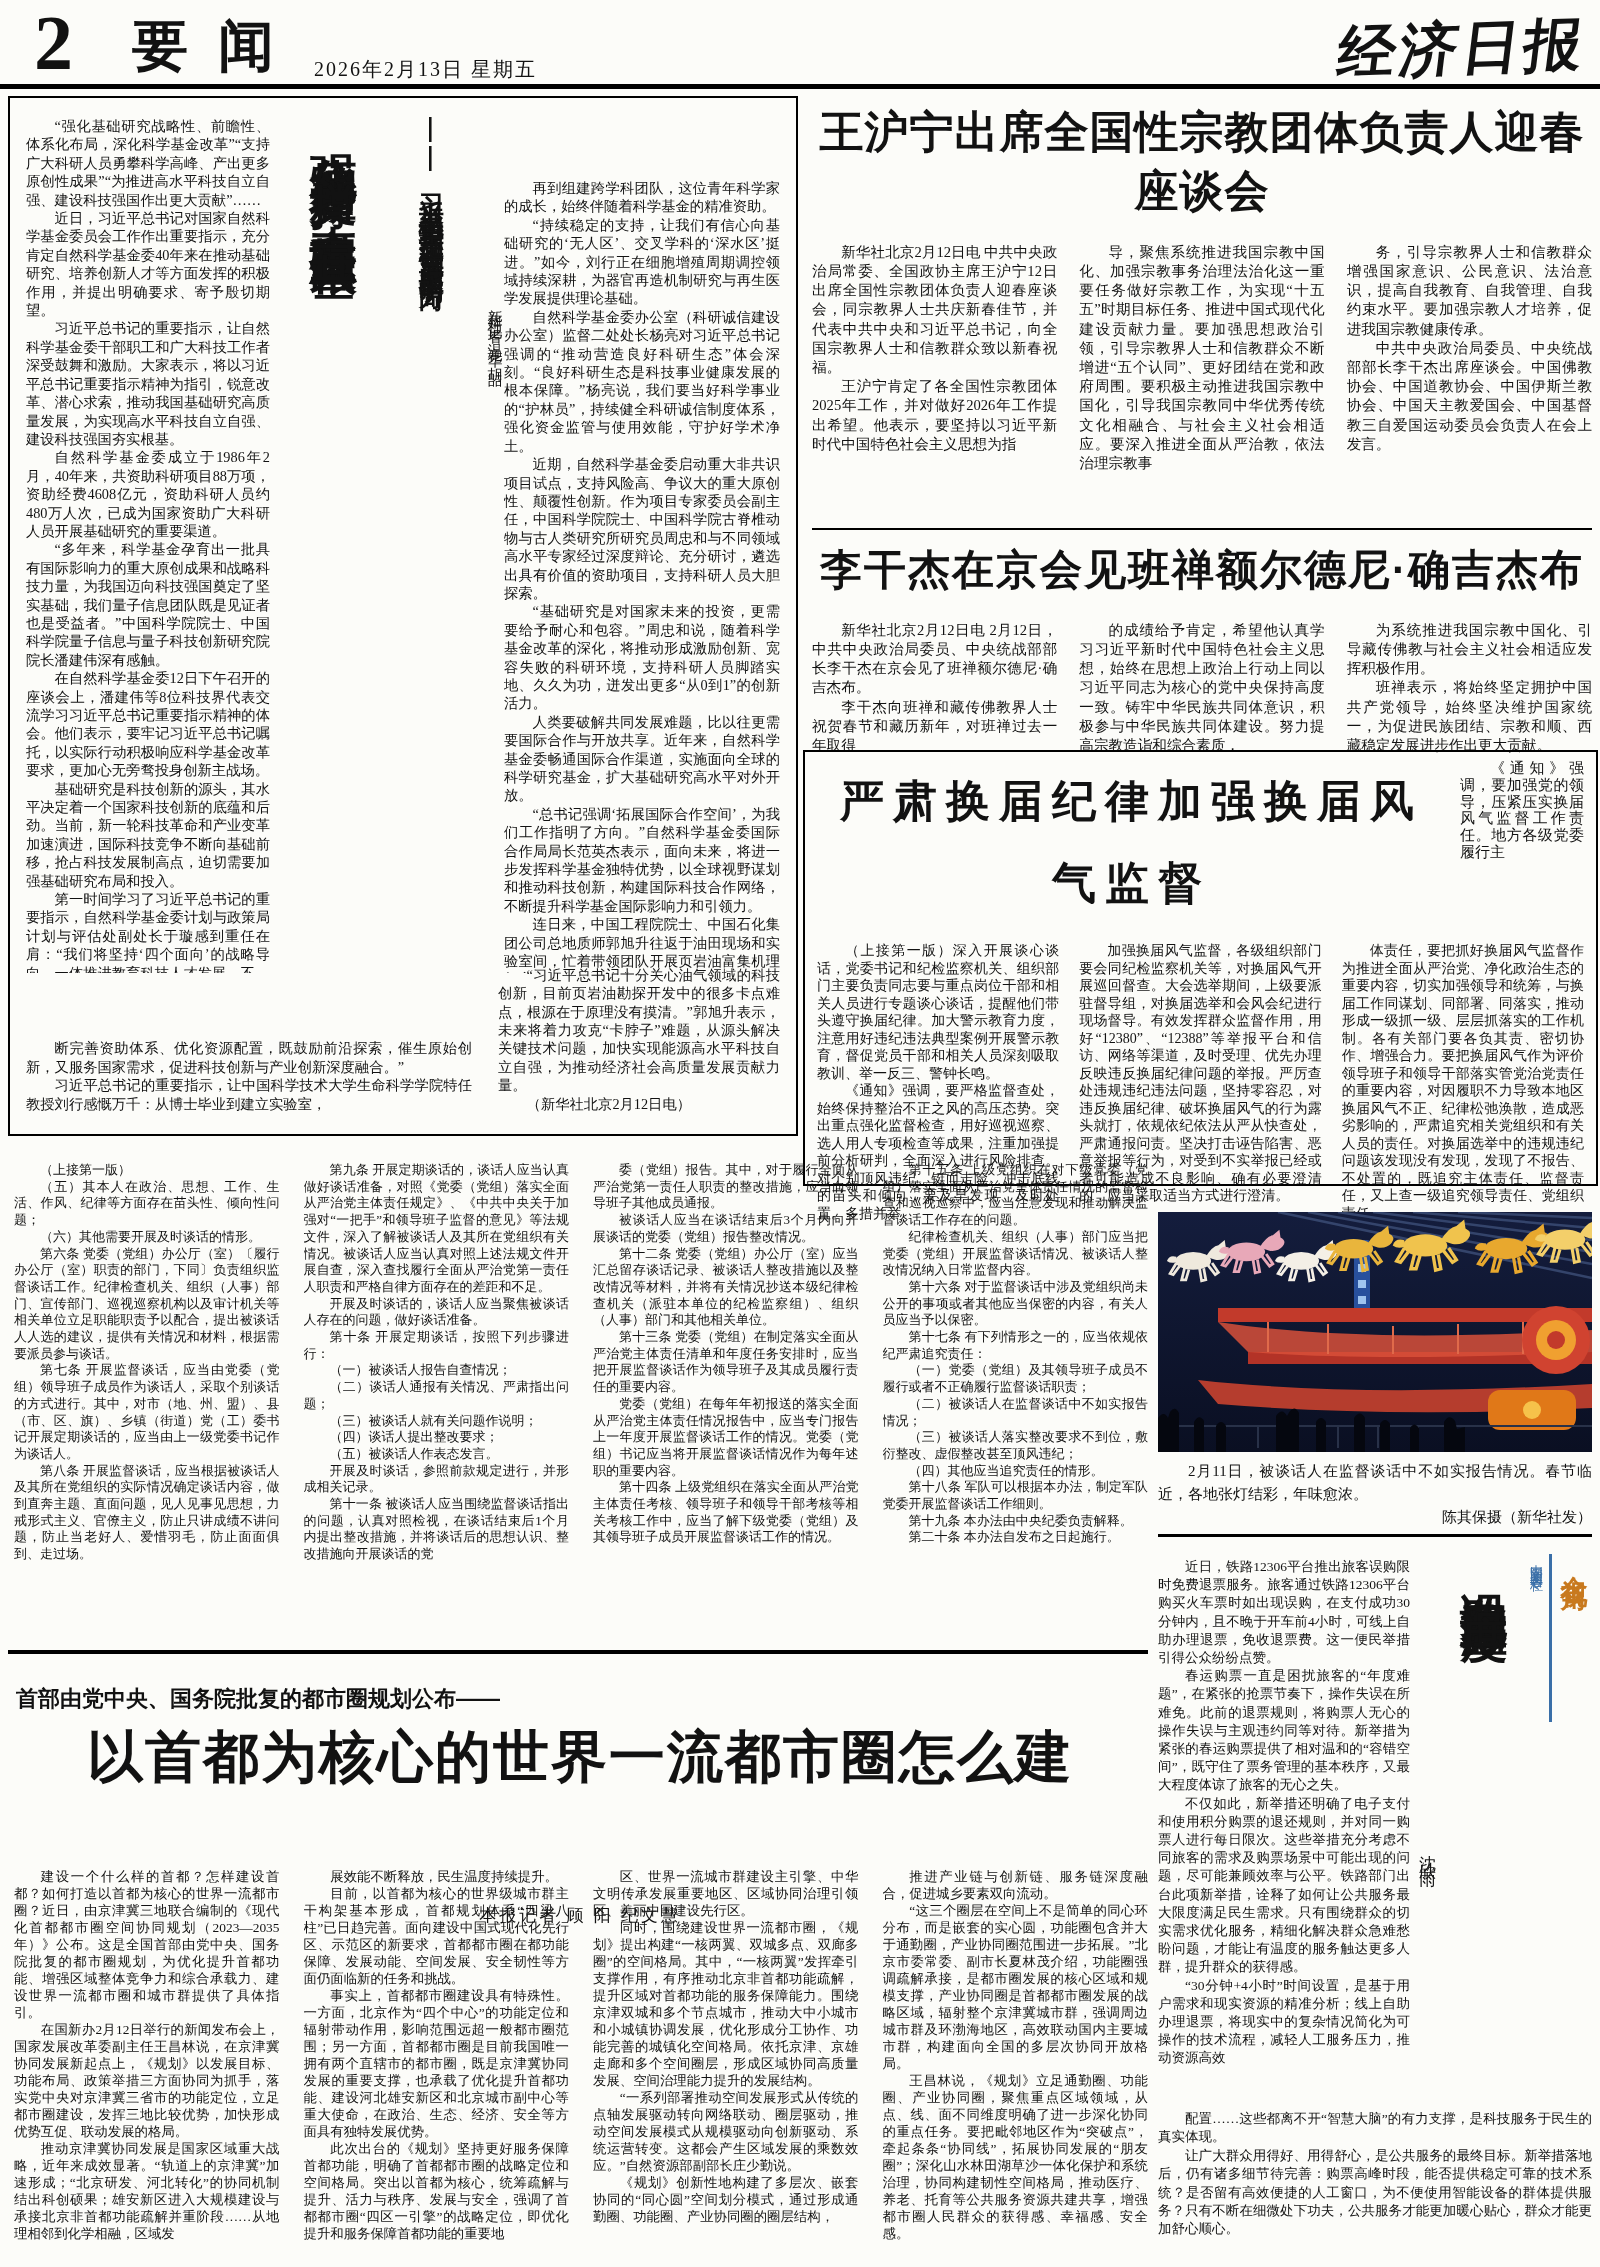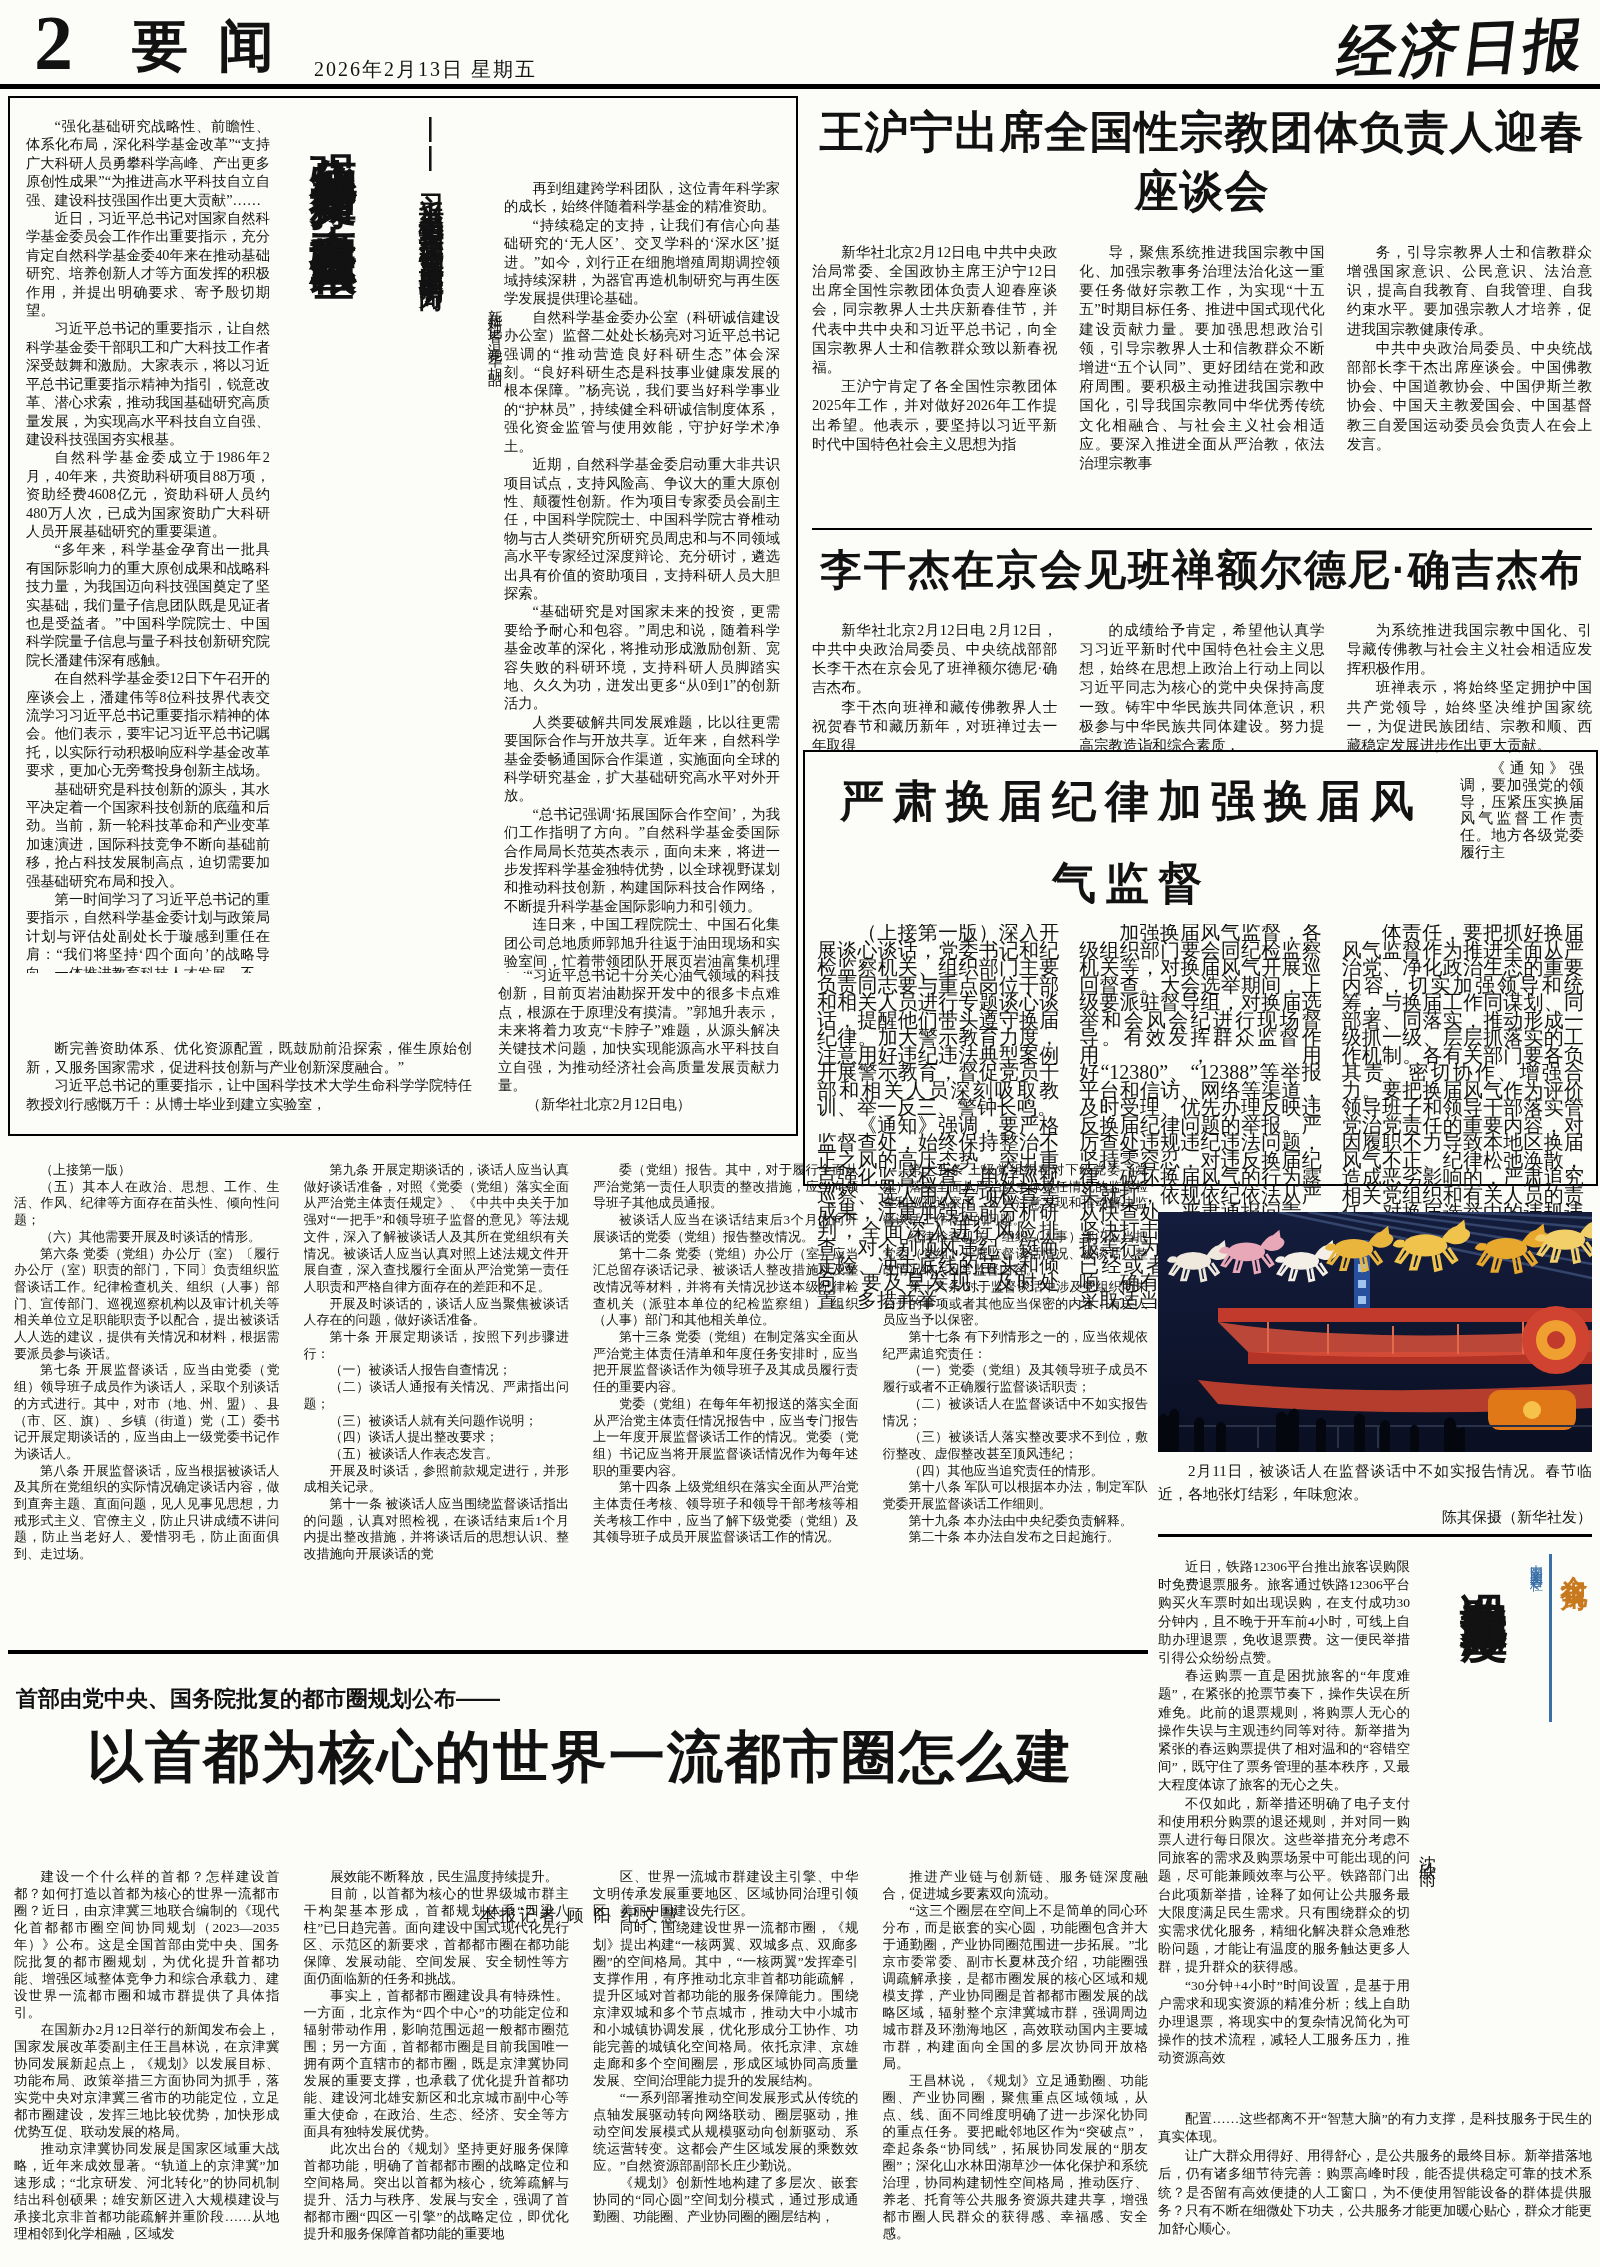--- a/index.html
+++ b/index.html
@@ -42,21 +42,21 @@
   .li{left:812px;top:542px;width:780px;}
   .li .art-headline{font-size:42px;letter-spacing:2px;}
   .li .body3{height:168px;}
   
   .hj-box{left:803px;top:750px;width:795px;height:436px;border:2px solid #000;box-sizing:border-box;
           padding:8px 12px;}
   .hj-row1{display:flex;gap:14px;}
   .hj-headline{flex:1;font-size:44px;font-weight:bold;letter-spacing:9px;text-align:center;line-height:82px;}
   .hj-intro{width:124px;font-size:15px;line-height:16.8px;}
   .hj-intro p{text-indent:2em;}
-  .hj-body{column-count:3;column-gap:20px;font-size:20px;line-height:17.5px;height:316px;margin-top:0;}
+  .hj-body{column-count:3;column-gap:20px;font-size:14px;line-height:17.5px;height:316px;margin-top:18px;}
   
   .band{left:14px;top:1162px;width:1134px;height:468px;column-count:4;column-gap:24px;
         font-size:13px;line-height:16.7px;}
   .band-rule{left:8px;top:1650px;width:1140px;height:4px;}
   
   .photo{left:1158px;top:1212px;width:434px;height:240px;background:#10172e;}
   .caption{left:1158px;top:1460px;width:434px;font-size:15px;line-height:23px;}
   .caption .credit{text-align:right;text-indent:0;}
   .photo-rule{left:1158px;top:1534px;width:434px;height:3px;}
   

